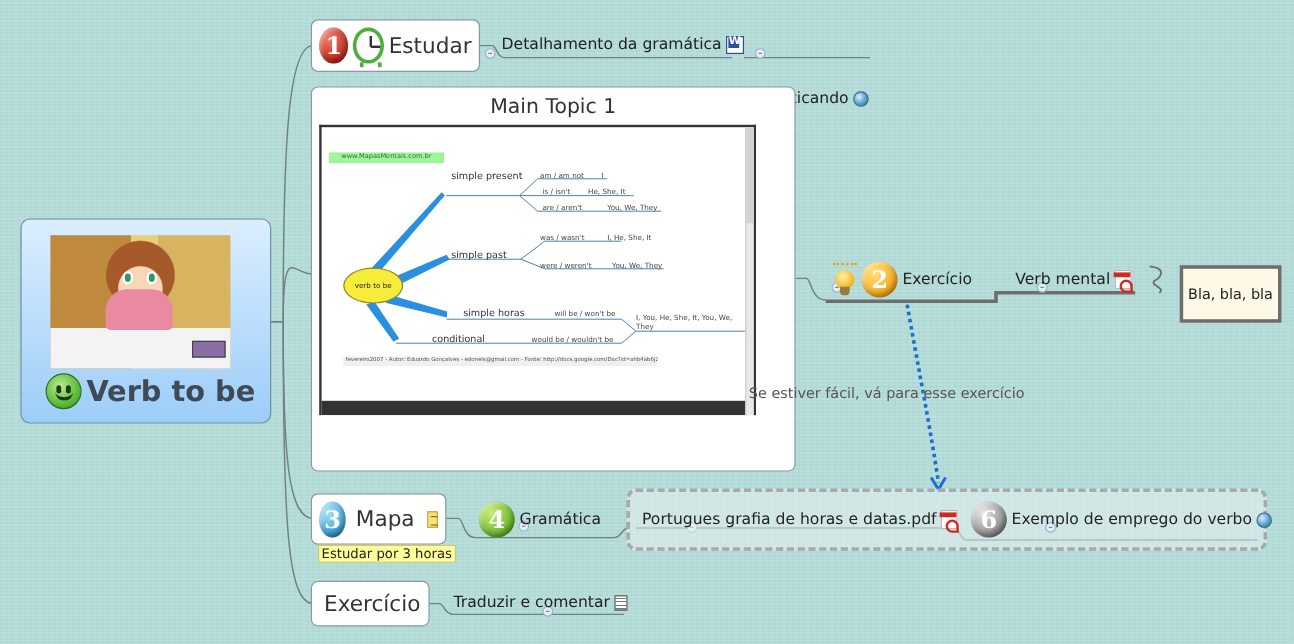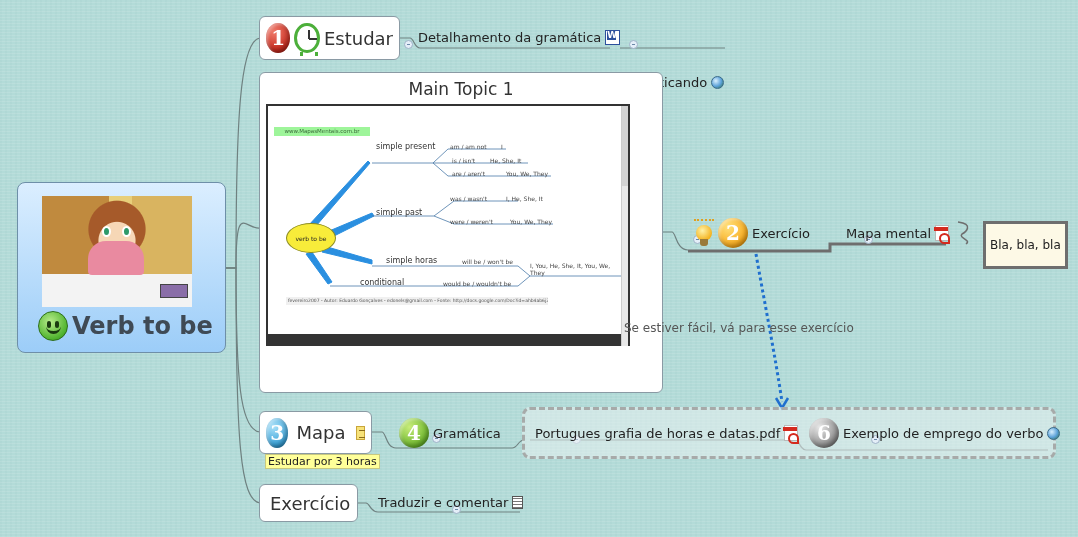--- a/index.html
+++ b/index.html
@@ -256,21 +256,21 @@
   <div class="bulb-icon">
       <div class="rays"></div>
       <div class="glass"></div>
       <div class="base"></div>
     </div>
   <div class="num-badge num-orange">2</div>
   <span>Exercício</span>
 </div>
 <span class="abs collapse" style="left:822px; top:229px;"></span>
 <div class="abs subtopic" style="left:846px; top:225px;">
-  <span>Mapa mental</span>
+  <span>Verb mental</span>
   <span class="pdf-icon"></span>
 </div>
 <div class="abs floating" style="left:983px; top:221px;">Bla, bla, bla</div>
 <div class="abs callout" style="left:624px; top:321px;text-align:right;">Se estiver fácil, vá para esse exercício</div>
 
 
 <div class="abs topic" style="left:259px; top:411px; width:113px; height:43px;">
   <div class="num-badge num-blue">3</div>
   <span class="label" style="margin-left:4px;">Mapa</span>
   <span class="note-icon" style="margin-left:6px;"></span>

